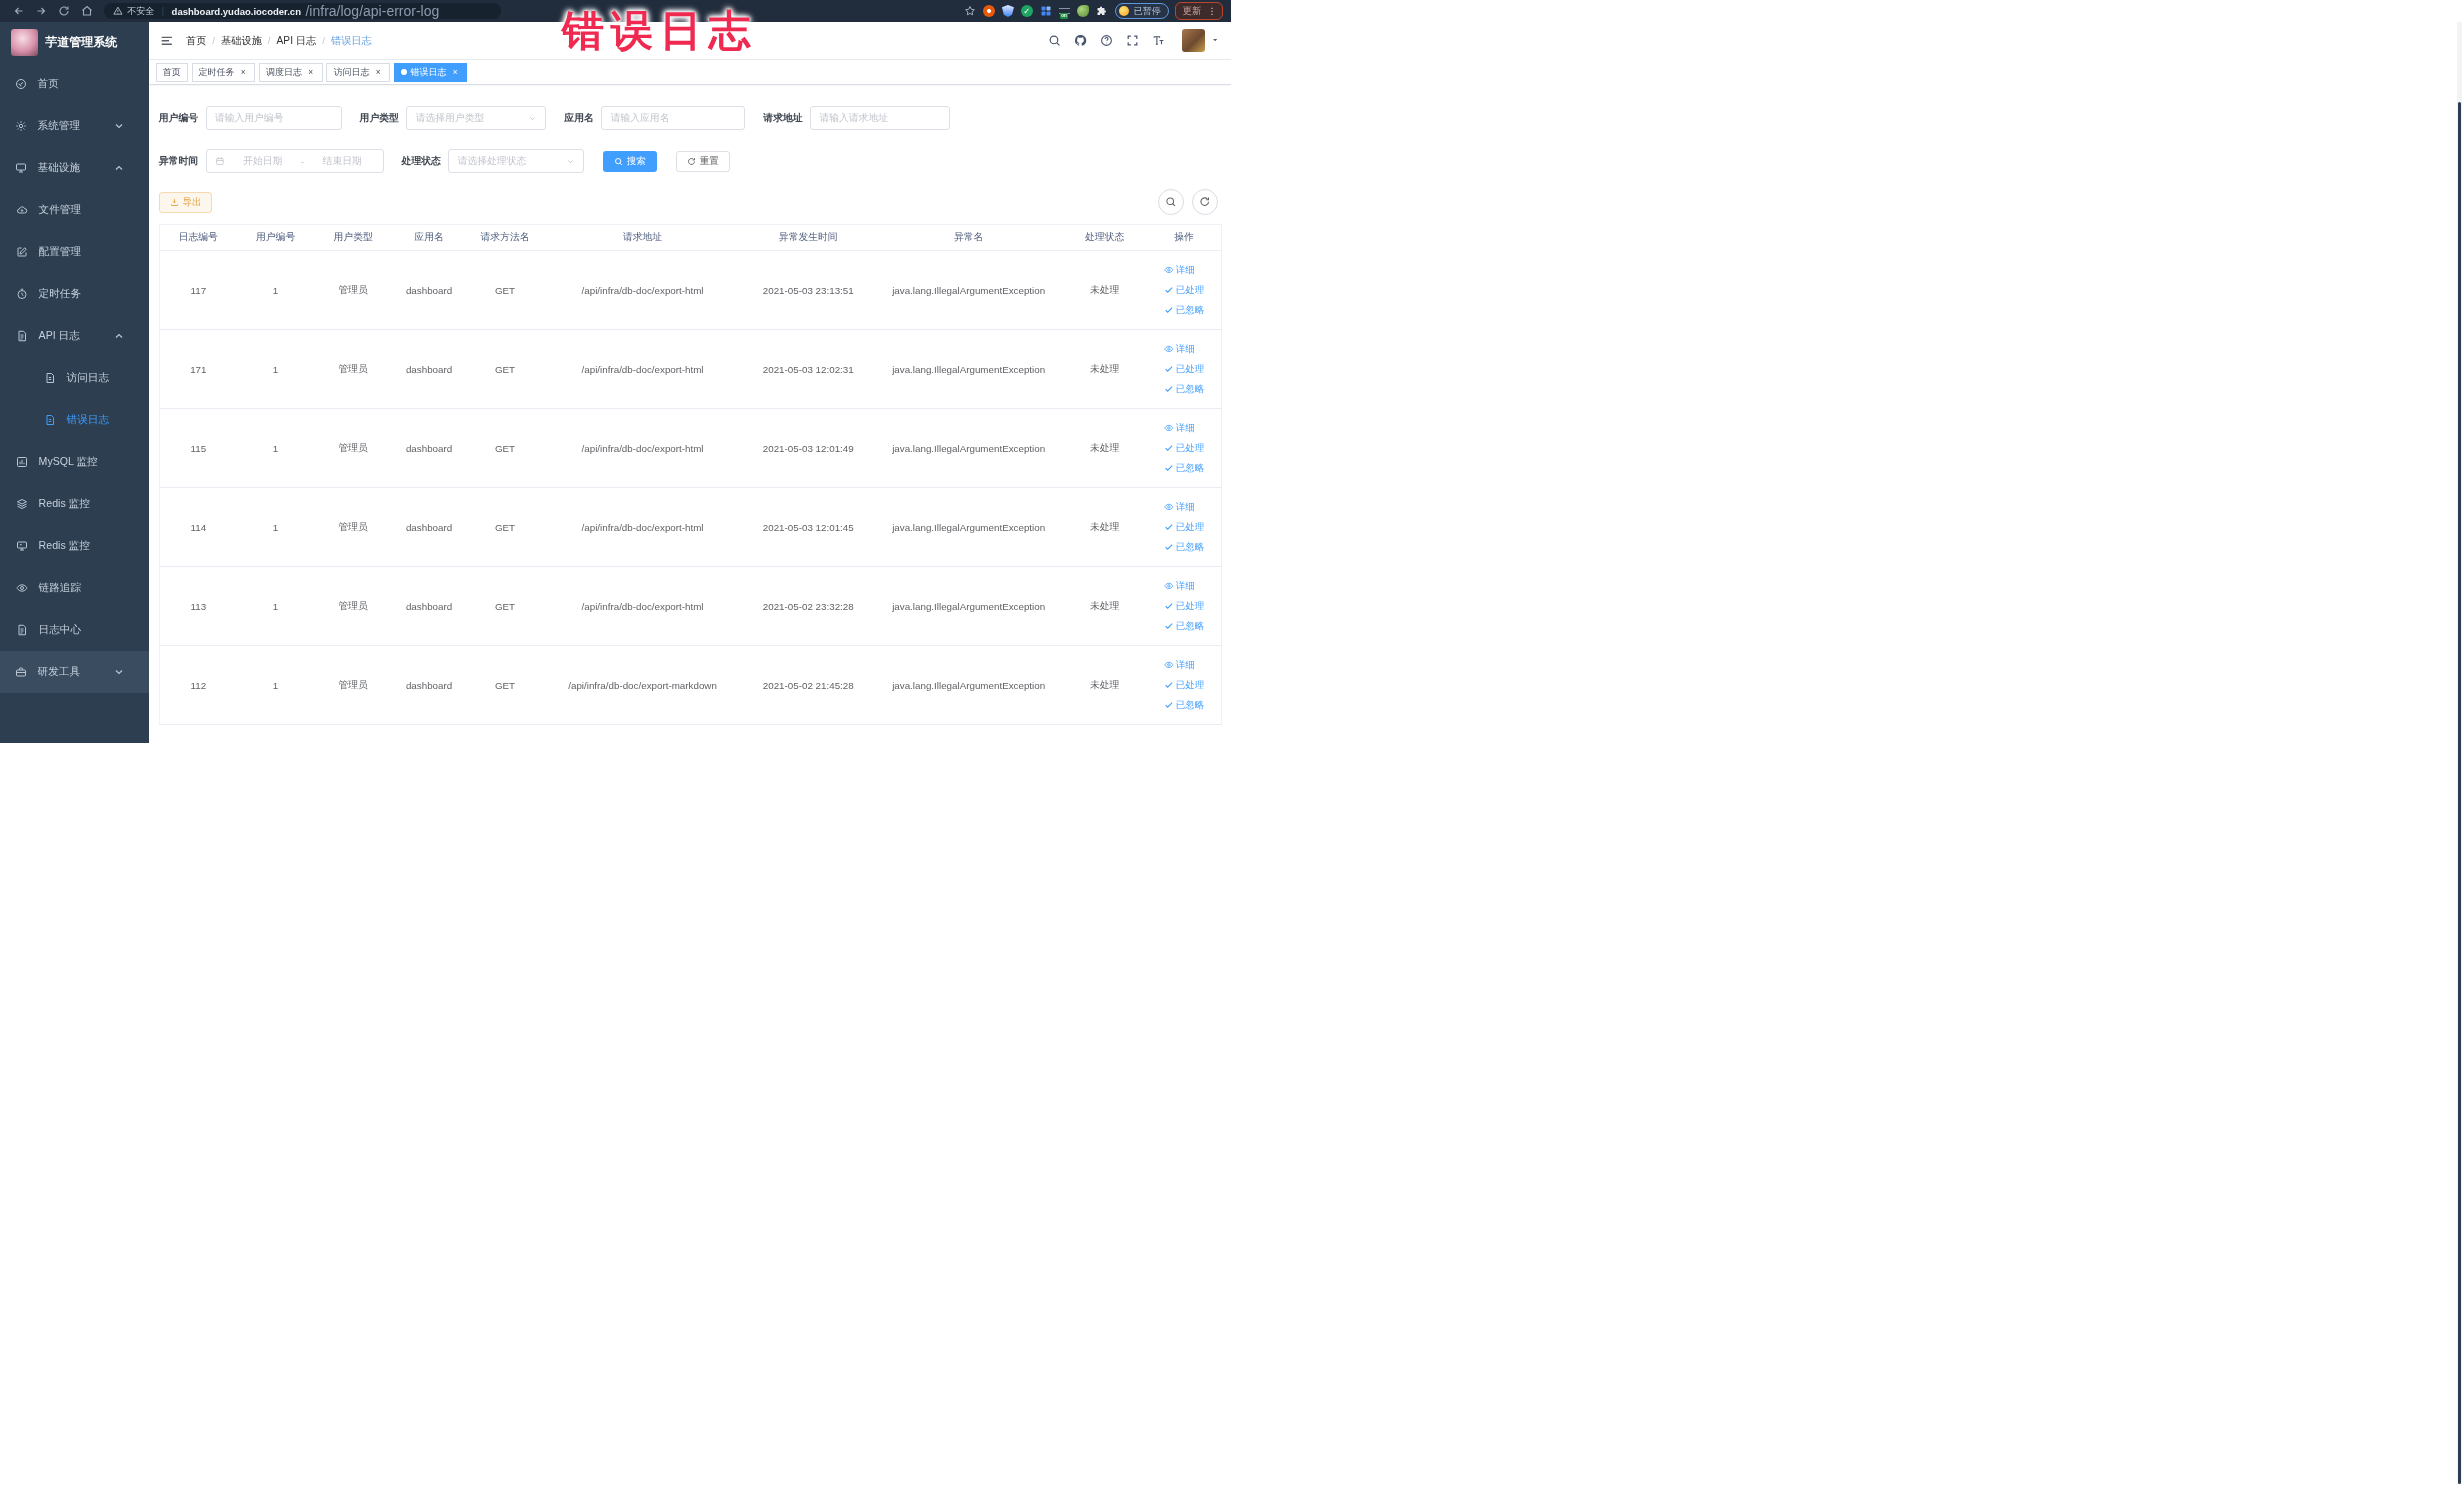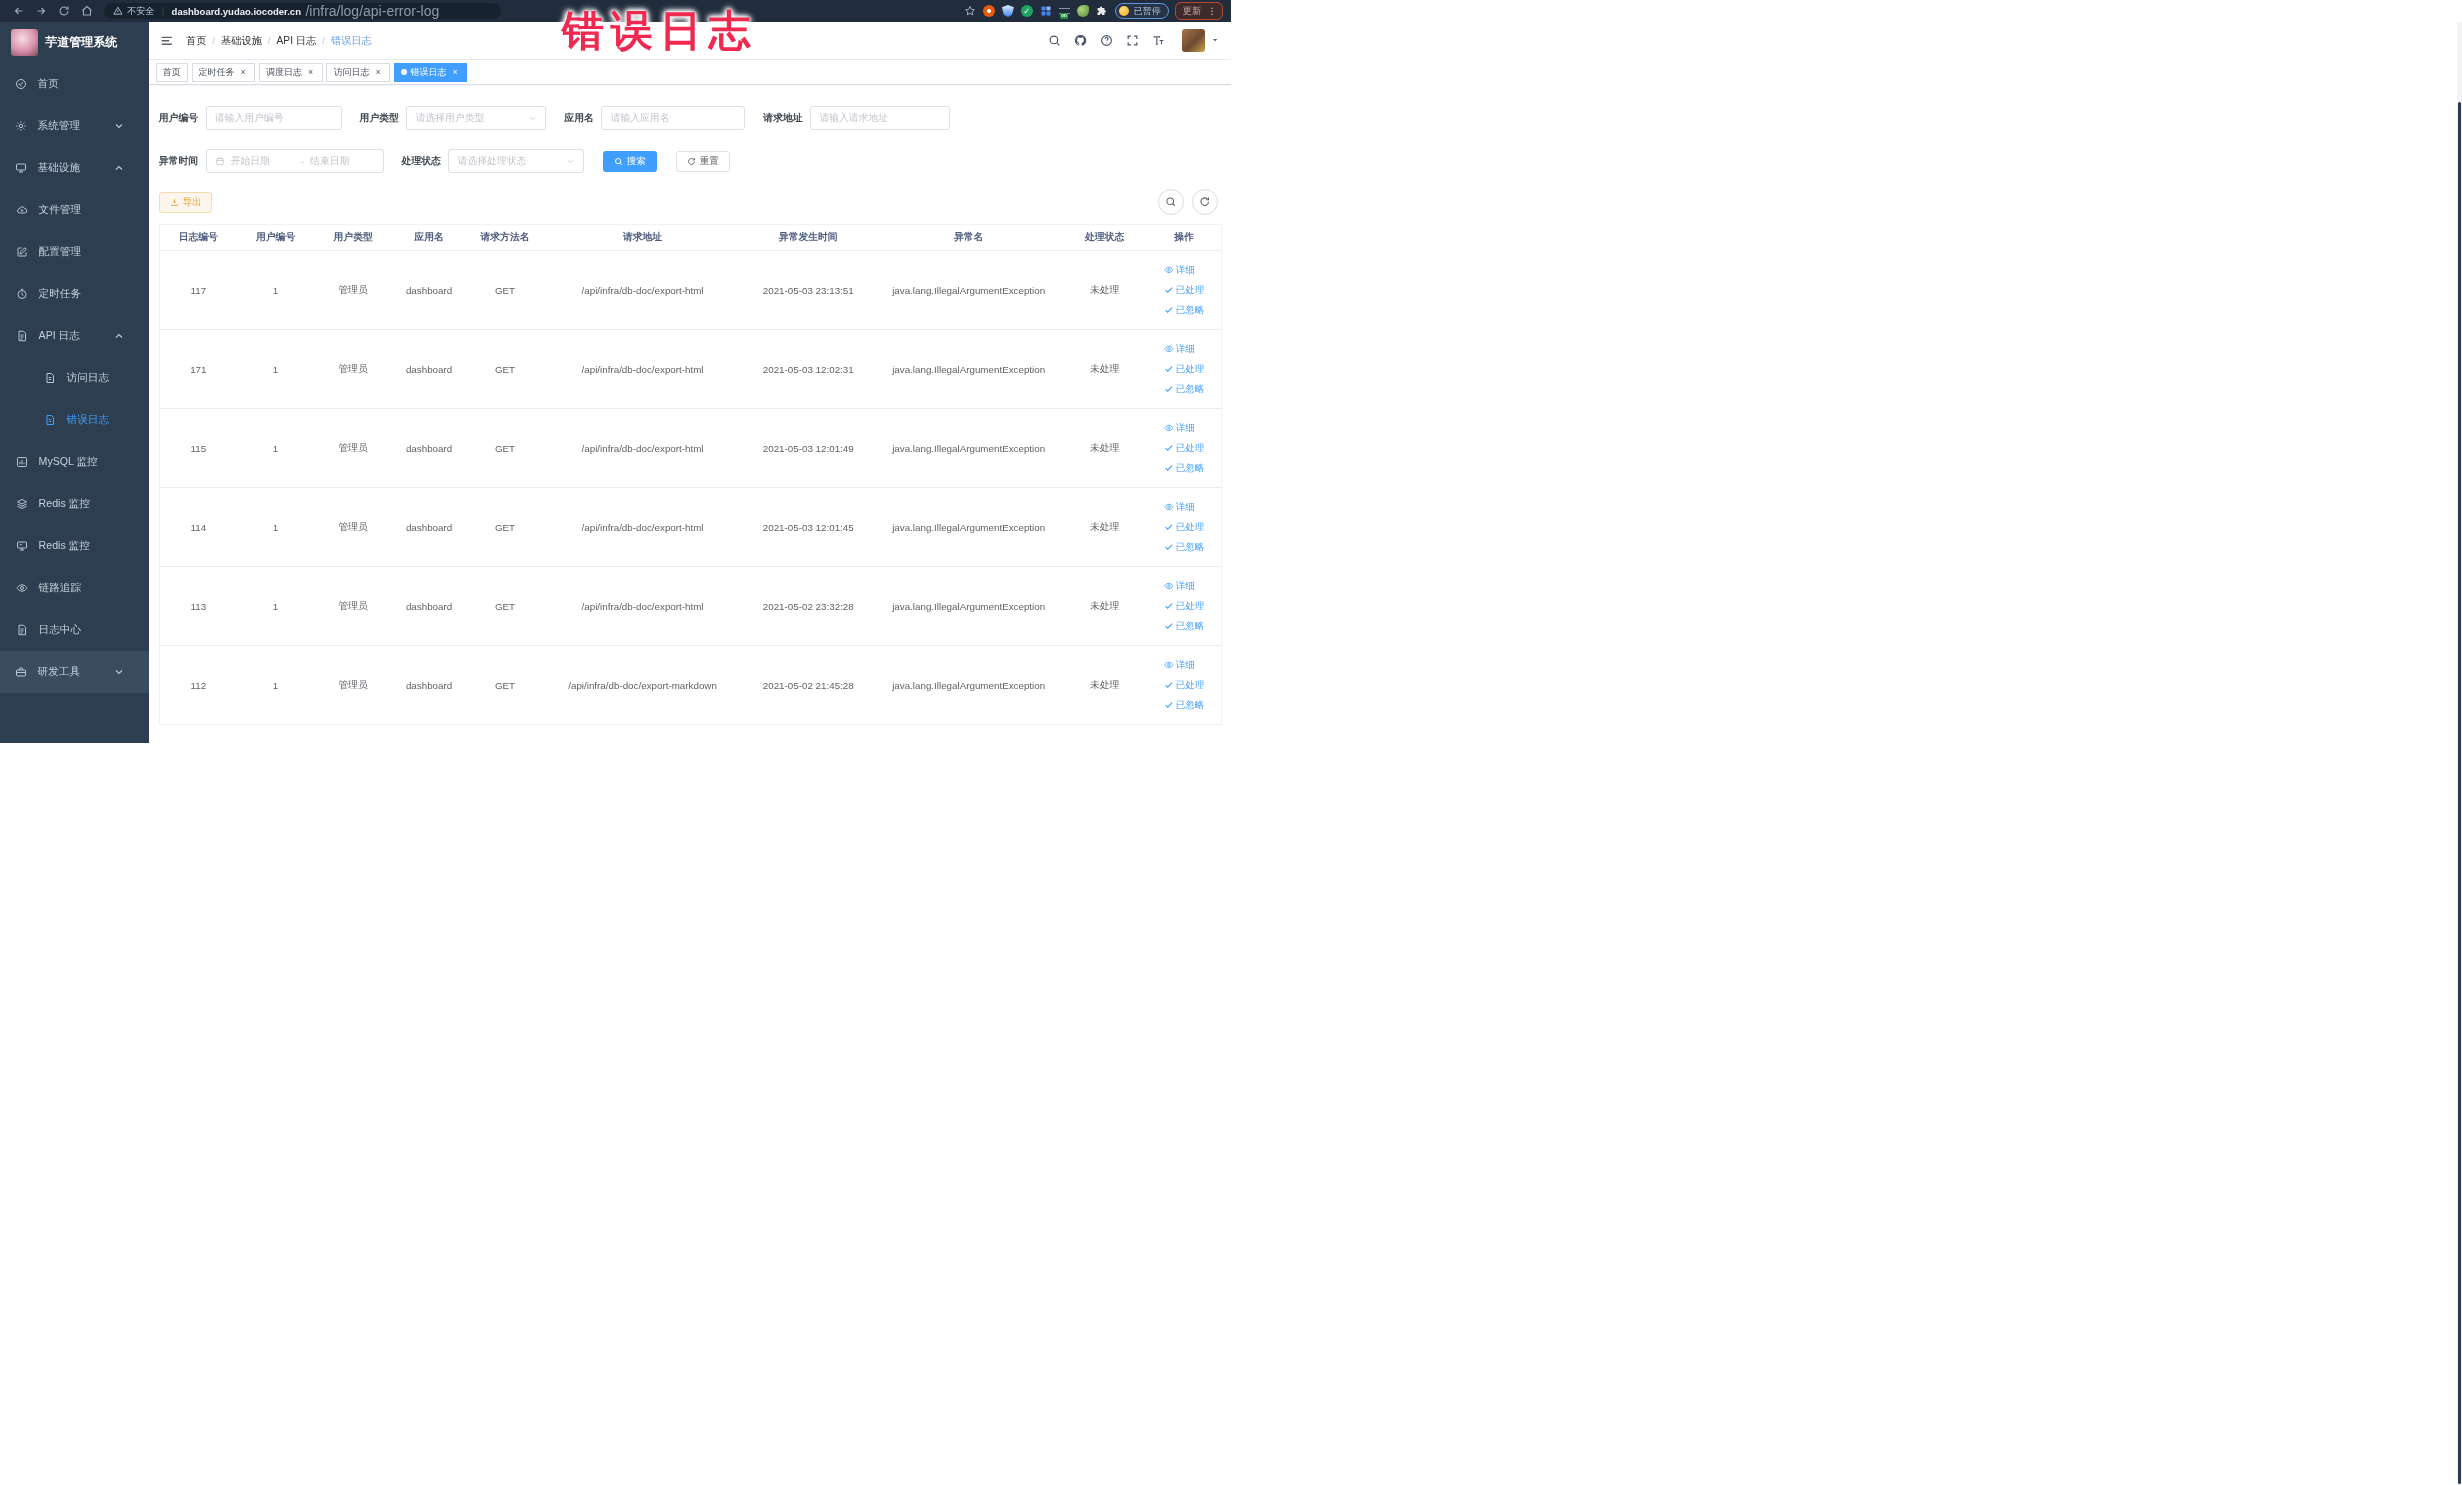--- a/index.html
+++ b/index.html
@@ -77,36 +77,36 @@
   .form-row{display:flex;align-items:center}
   .form-row + .form-row{margin-top:19px}
   .fi{display:flex;align-items:center;margin-right:18px}
   .fi label{font-weight:700;color:#3f4650;font-size:9.8px;margin-right:7.6px;white-space:nowrap}
   .el-input{height:24px;border:0.8px solid #dcdfe6;border-radius:3px;background:#fff;display:flex;align-items:center;padding:0 8.3px;font-size:9.8px;color:#c0c4cc;cursor:text}
   .el-select{cursor:pointer}
   .el-select .sel-caret{margin-left:auto;width:9px;height:9px;color:#c0c4cc}
   .w-userid{width:136px}.w-usertype{width:140px}.w-appname{width:144px}.w-requrl{width:140px}
   .w-daterange{width:178px;justify-content:flex-start;gap:6px;cursor:pointer}
   .w-daterange .cal{width:9.8px;height:9.8px;color:#c0c4cc;flex:0 0 9.8px}
-  .w-daterange .d-ph{flex:1;text-align:left}
+  .w-daterange .d-ph{flex:1;text-align:center}
   .w-daterange .d-sep{color:#c0c4cc}
   .w-status{width:136px}
   .btn{height:21px;display:inline-flex;align-items:center;gap:3.8px;border-radius:3px;font-size:9.5px;padding:0 9.8px;cursor:pointer;border:0.8px solid transparent}
   .btn .icn{width:9px;height:9px}
   .btn-primary{background:#409eff;color:#fff;margin-left:0.8px}
   .btn-plain{background:#fff;border-color:#dcdfe6;color:#606266;margin-left:19.7px}
   .btn-warning{background:#fdf6ec;border-color:#f5dab1;color:#e6a23c}
 
   .toolbar-row{margin-top:16px;display:flex;align-items:center}
   .circle-btns{margin-left:auto;display:flex;gap:7.6px;margin-right:4.5px}
   .circle-btn{width:26px;height:26px;border-radius:50%;border:0.8px solid #d9dce3;background:#fff;display:flex;align-items:center;justify-content:center;cursor:pointer;color:#5f6368}
   .circle-btn .icn{width:11.4px;height:11.4px}
 
   table{width:100%;border-collapse:collapse;table-layout:fixed;margin-top:9px;border:0.8px solid #f0f2f7}
-  thead th{height:26px;font-size:9.8px;font-weight:700;color:#4e5d7d;text-align:center;border-bottom:0.8px solid #ebeef5;background:#fff;overflow:hidden;white-space:nowrap}
+  thead th{height:26px;font-size:9.8px;font-weight:400;color:#4e5d7d;text-align:center;border-bottom:0.8px solid #ebeef5;background:#fff;overflow:hidden;white-space:nowrap}
   tbody td{height:79px;font-size:9.8px;color:#606266;text-align:center;border-bottom:0.8px solid #e9edf3;overflow:hidden;white-space:nowrap;vertical-align:middle}
   th:nth-child(1),td:nth-child(1){width:7.3%}
   th:nth-child(2),td:nth-child(2){width:7.3%}
   th:nth-child(3),td:nth-child(3){width:7.3%}
   th:nth-child(4),td:nth-child(4){width:7%}
   th:nth-child(5),td:nth-child(5){width:7.3%}
   th:nth-child(6),td:nth-child(6){width:18.6%}
   th:nth-child(7),td:nth-child(7){width:12.6%}
   th:nth-child(8),td:nth-child(8){width:17.6%}
   th:nth-child(9),td:nth-child(9){width:8%}

